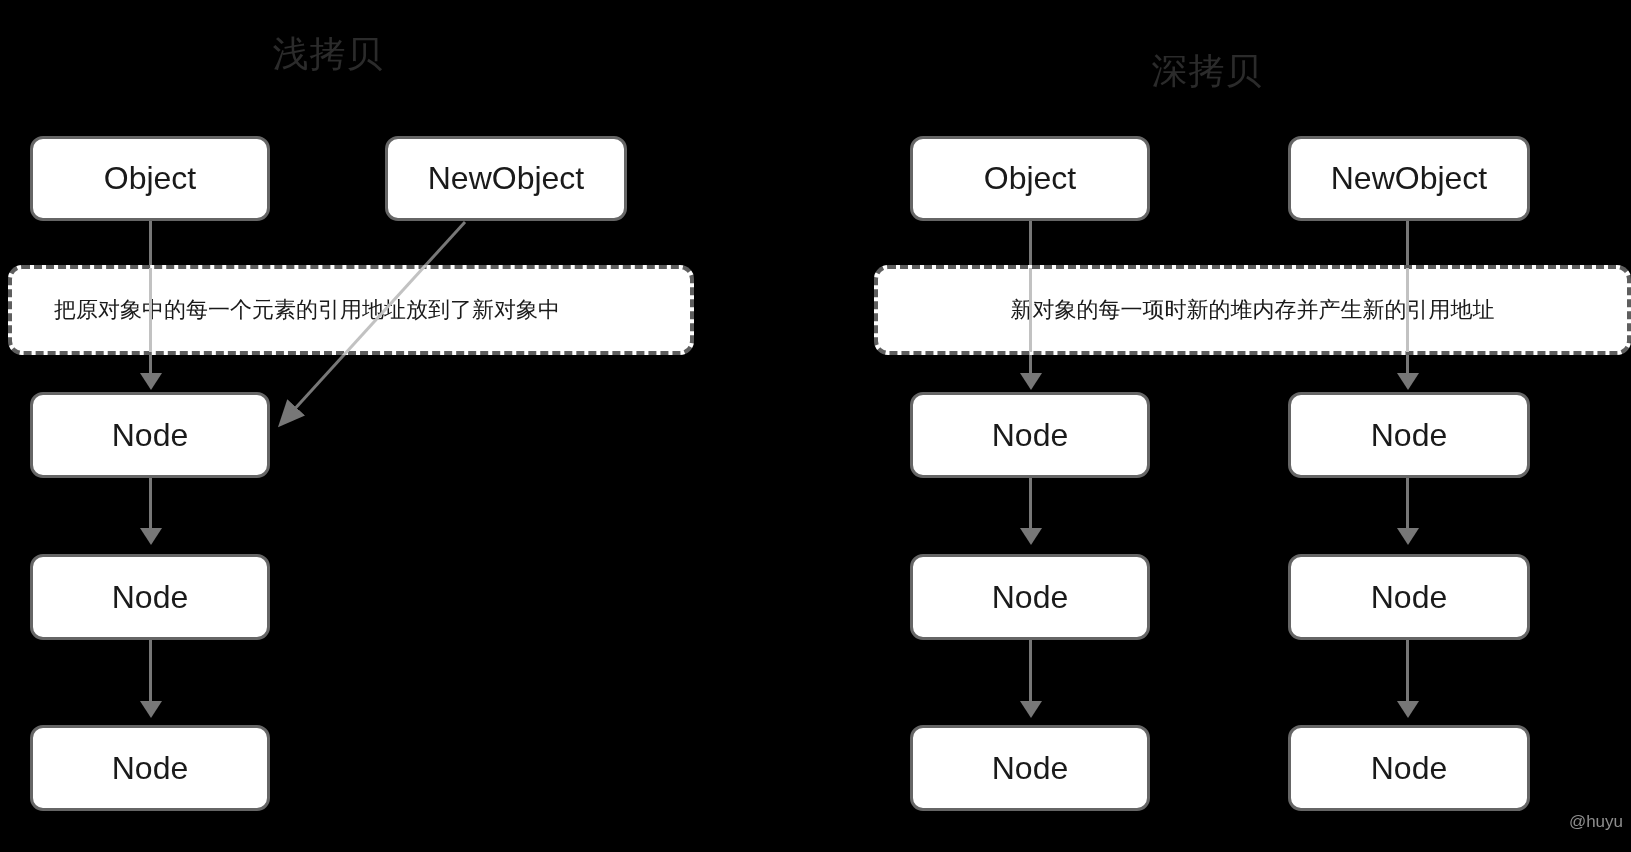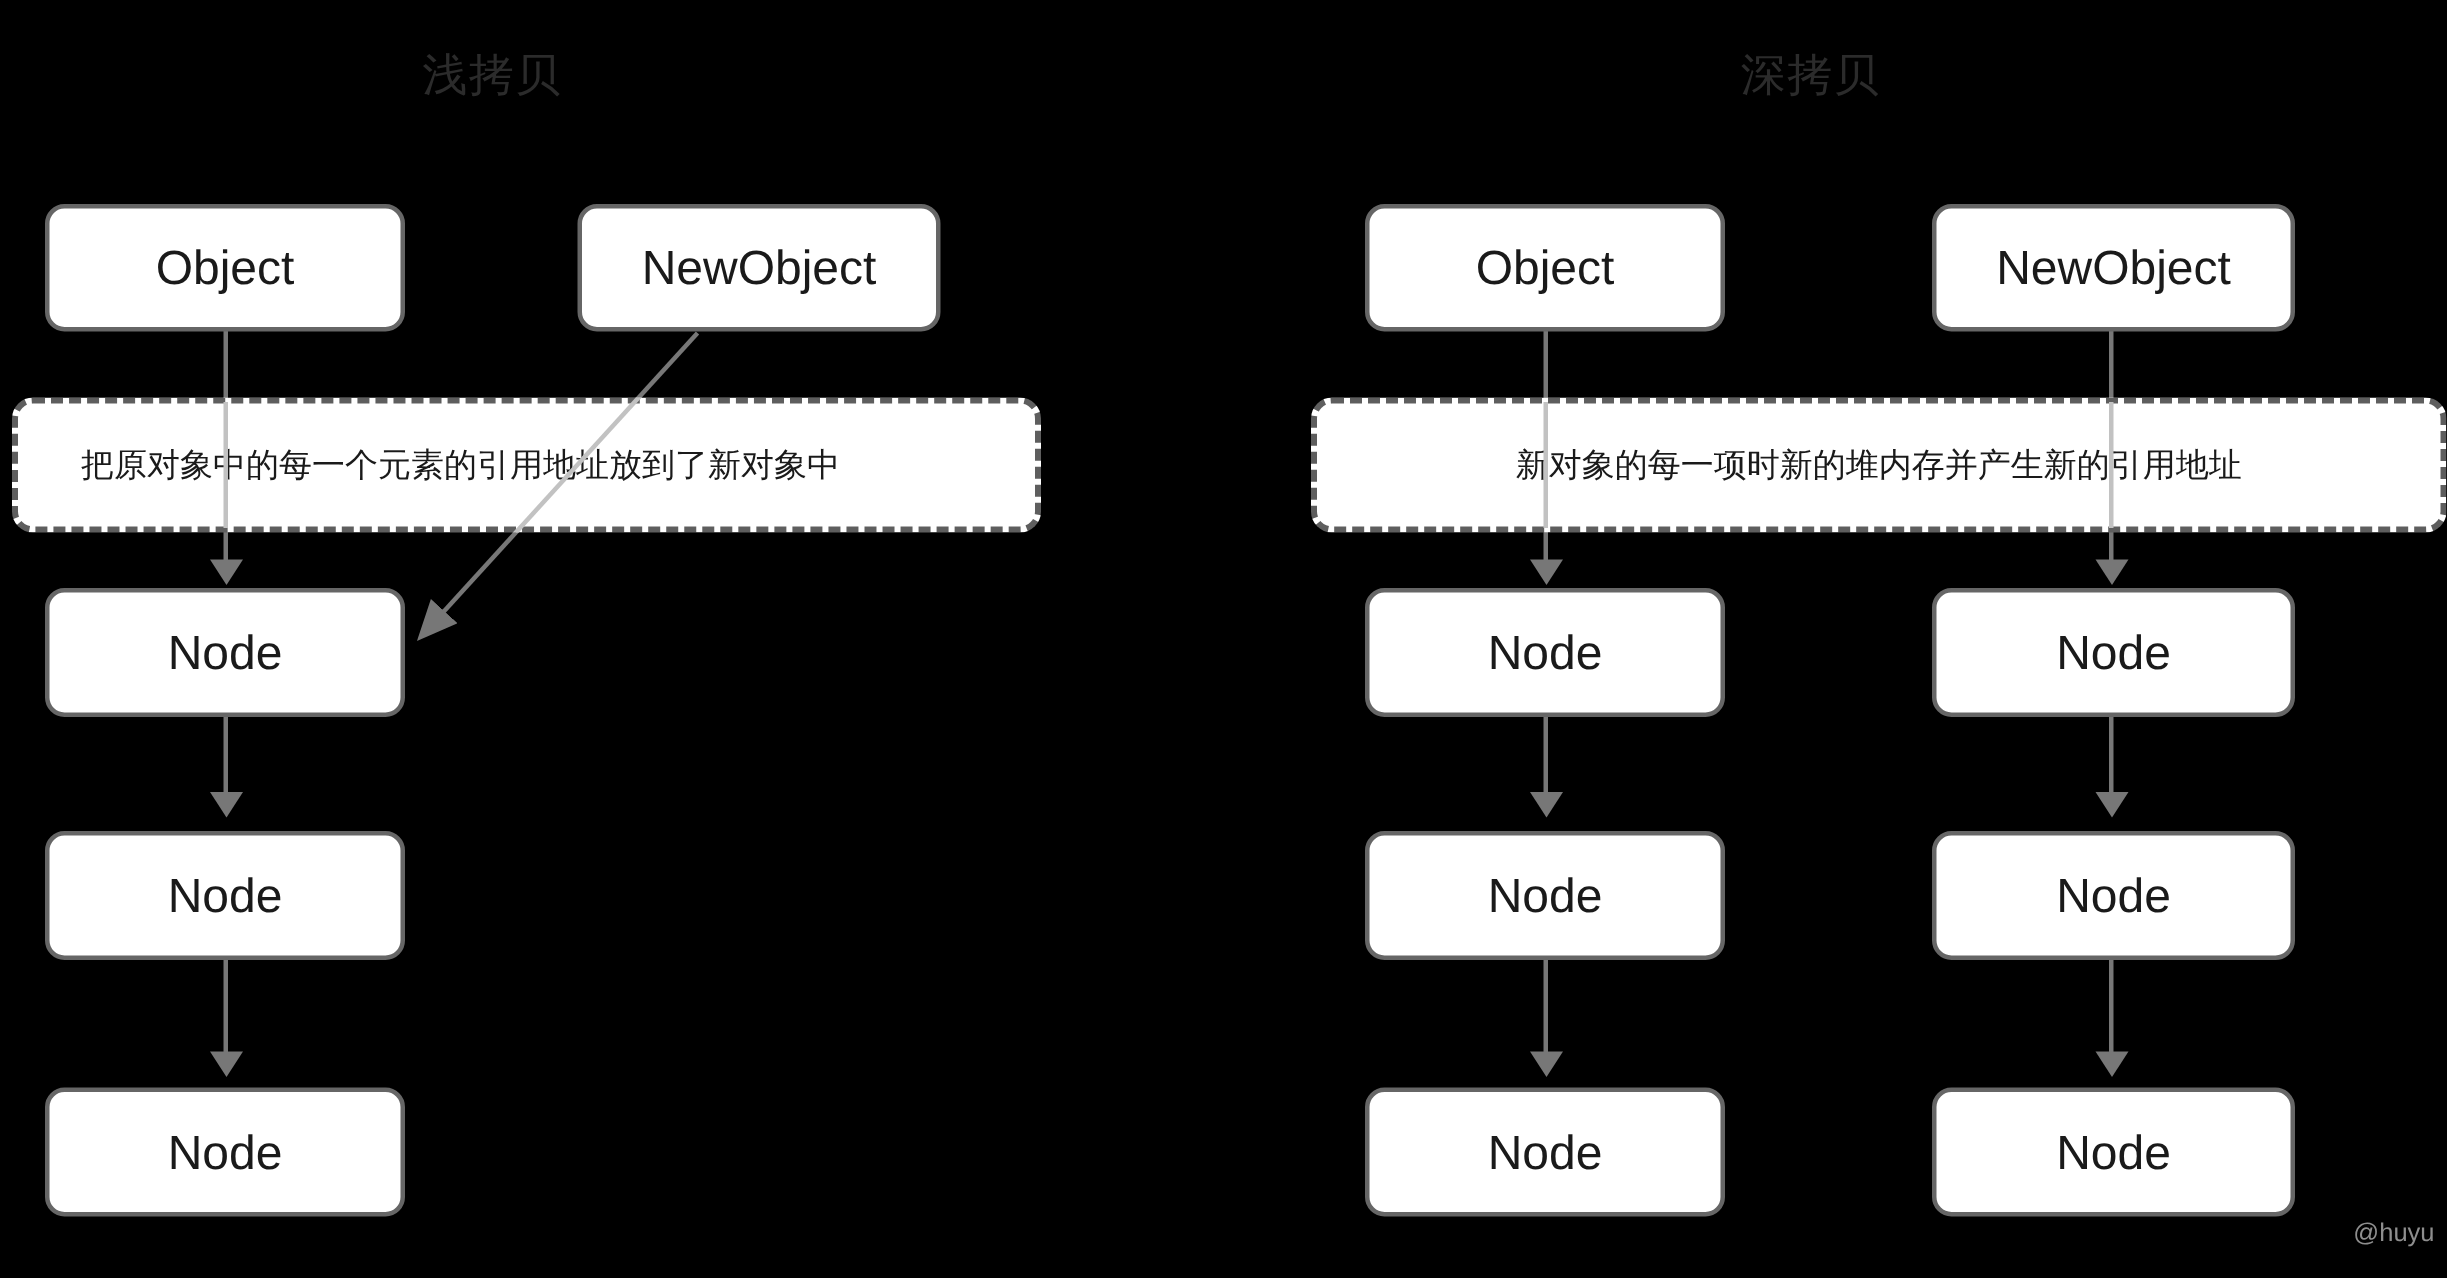--- a/index.html
+++ b/index.html
@@ -20,21 +20,21 @@
     left: 0;
     top: 0;
     width: 1631px;
     height: 852px;
   }
 
   
   .panel-title {
     position: absolute;
     color: #2b2b2b;
-    font-size: 30px;
+    font-size: 36px;
     line-height: 1;
     letter-spacing: 1px;
     white-space: nowrap;
     transform: translateX(-50%);
   }
 
   
   .box {
     position: absolute;
     background: #ffffff;
@@ -132,21 +132,21 @@
     margin-left: 31px;
   }
 </style>
 </head>
 <body>
 
 <div id="canvas">
 
   <div class="panel-title" style="left:328px; top:36px;">浅拷贝</div>
 
-  <div class="panel-title" style="left:1207px; top:36px;">深拷贝</div>
+  <div class="panel-title" style="left:1207px; top:53px;">深拷贝</div>
 
   <div class="vline" style="left:149px; top:220px; height:48px;"></div>
 
   <div class="vline over-banner" style="left:149px; top:268px; height:84px;"></div>
 
   <div class="vline" style="left:149px; top:352px; height:23px;"></div>
   <div class="arrowhead" style="left:150.5px; top:373px;"></div>
 
   <div class="vline" style="left:149px; top:478px; height:52px;"></div>
   <div class="arrowhead" style="left:150.5px; top:528px;"></div>

